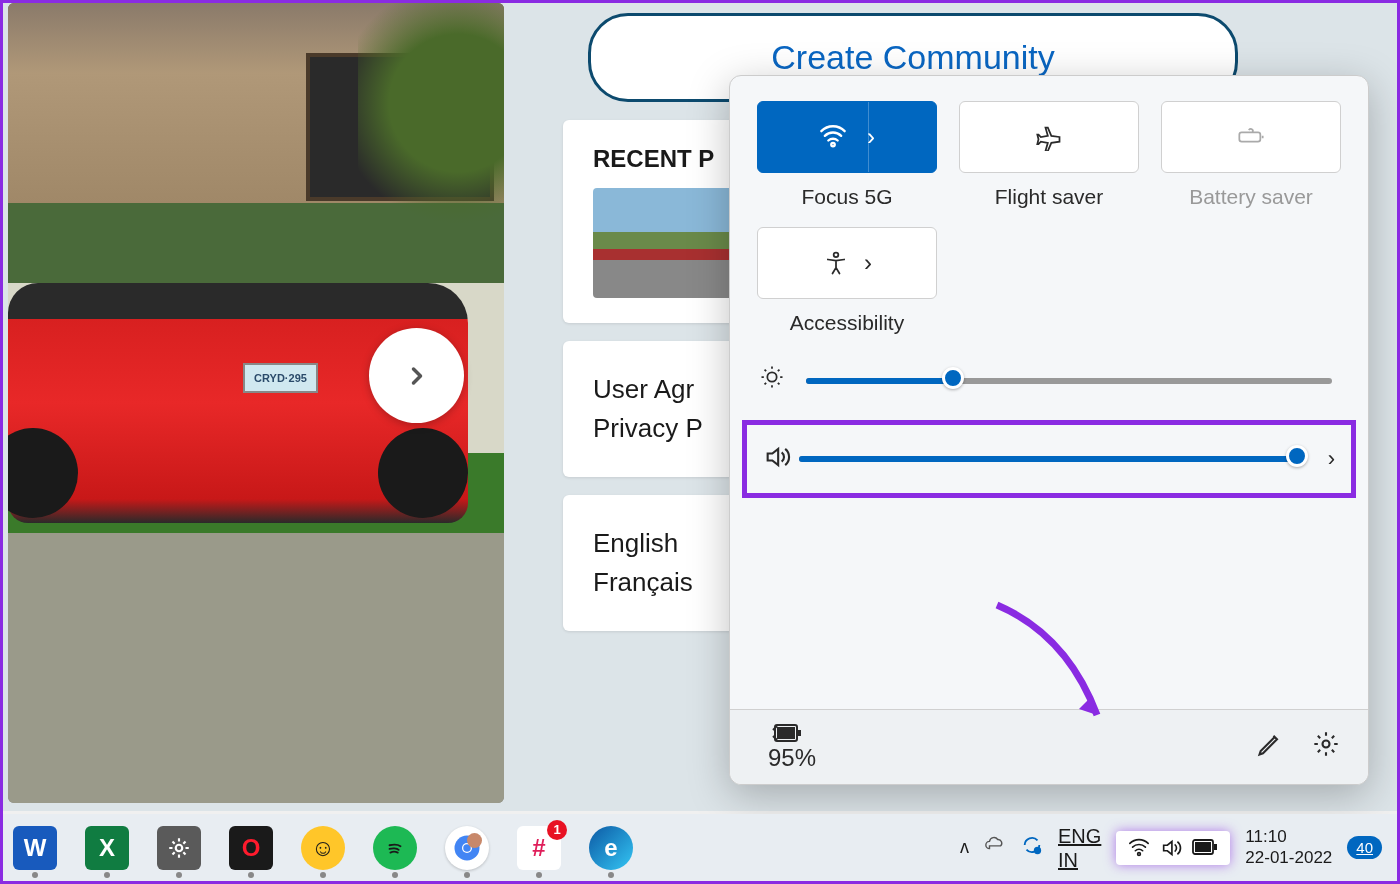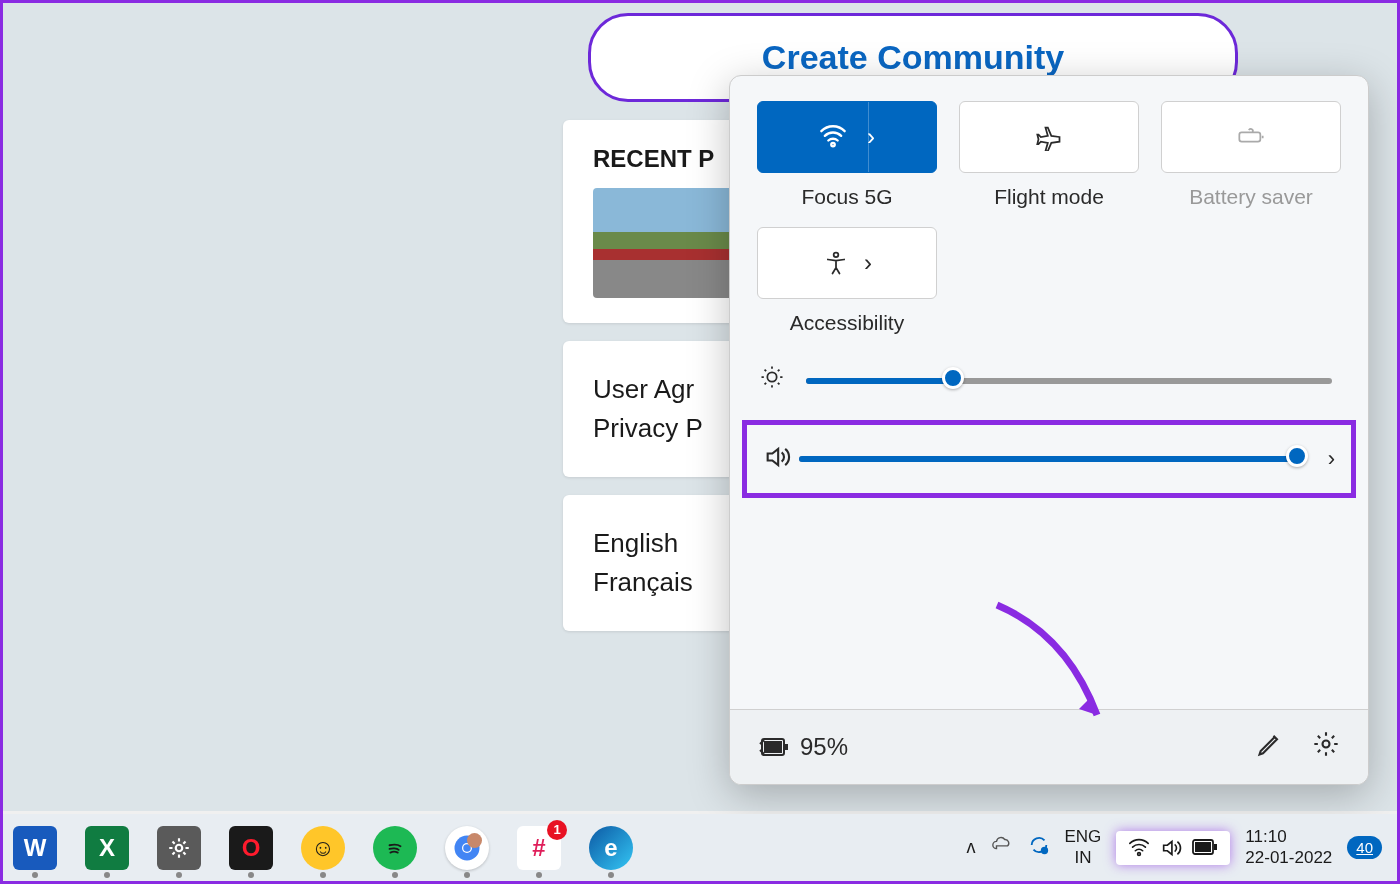--- a/index.html
+++ b/index.html
@@ -16,21 +16,21 @@
   .car-body { position:absolute; top:280px; left:0; width:460px; height:240px; background: linear-gradient(to bottom, #2a2a2a 0%, #2a2a2a 15%, #d82020 15%, #e82828 50%, #c81818 90%, #2a2a2a 100%); border-radius: 30px 40px 20px 20px; }
   .plate { position:absolute; top:360px; left:235px; width:75px; height:30px; background:#d0e8f0; border:2px solid #888; font-size:11px; color:#2a4a6a; display:flex; align-items:center; justify-content:center; font-weight:bold; }
   .wheel { position:absolute; width:90px; height:90px; background:#1a1a1a; border-radius:50%; top:425px; }
   .wheel.l { left:-20px; } .wheel.r { left:370px; }
   .grass { position:absolute; top:450px; left:0; right:0; height:80px; background:#3a7a2a; }
   .road { position:absolute; top:530px; left:0; right:0; bottom:0; background:#9a9a8a; }
   .next-arrow { position:absolute; top:325px; right:40px; width:95px; height:95px; background:#fff; border-radius:50%; box-shadow:0 2px 8px rgba(0,0,0,0.25); display:flex; align-items:center; justify-content:center; font-size:42px; color:#555; }
   
   
   .cards { position:absolute; left:560px; top:0; width:700px; }
-  .btn-community { margin:10px 25px 10px 25px; border:3px solid #6d28d9; border-radius:40px; padding:22px; text-align:center; color:#0a66c2; font-size:34px; font-weight:bold; background:#fff; }
+  .btn-community { margin:10px 25px 10px 25px; border:3px solid #0c4a6e; border-radius:40px; padding:22px; text-align:center; color:#0a66c2; font-size:34px; font-weight:normal; background:#fff; }
   .card { background:#fff; border-radius:6px; margin:18px 0; padding:25px 30px; box-shadow:0 1px 3px rgba(0,0,0,0.1); }
   .card h3 { font-size:24px; color:#1a1a1a; font-weight:bold; }
   .thumb { width:150px; height:110px; background: linear-gradient(to bottom, #8ab8d8 0%, #8ab8d8 40%, #6a8a4a 40%, #6a8a4a 55%, #a83030 55%, #a83030 65%, #888 65%, #888 100%); border-radius:4px; margin-top:15px; }
   .link { font-size:26px; color:#1a1a1a; margin:8px 0; }
   
   
   .qs { position:absolute; right:28px; top:72px; width:640px; height:710px; background:#f5f7f9; border:1px solid #ccc; border-radius:12px; box-shadow:0 10px 40px rgba(0,0,0,0.25); z-index:50; }
   .qs-grid { display:grid; grid-template-columns:repeat(3,1fr); gap:18px; padding:25px 25px 10px 25px; }
   .qs-tile { display:flex; flex-direction:column; align-items:center; }
   .qs-btn { width:180px; height:72px; background:#fff; border:1px solid #d0d0d0; border-radius:6px; display:flex; align-items:center; justify-content:center; font-size:28px; color:#2a2a2a; position:relative; }
@@ -41,48 +41,63 @@
   .qs-label { margin-top:12px; font-size:21px; color:#2a2a2a; }
   .qs-label.disabled { color:#999; }
   .qs-slider-row { display:flex; align-items:center; padding:8px 28px; margin-top:10px; }
   .qs-slider-row .sicon { font-size:26px; color:#2a2a2a; width:40px; }
   .slider { flex:1; height:6px; background:#999; border-radius:3px; position:relative; margin:0 8px; }
   .slider-fill { position:absolute; left:0; top:0; bottom:0; background:#0067c0; border-radius:3px; }
   .slider-thumb { position:absolute; width:22px; height:22px; background:#0067c0; border:3px solid #fff; border-radius:50%; top:-11px; transform:translateX(-50%); box-shadow:0 1px 3px rgba(0,0,0,0.3); }
   .slider-arrow { font-size:22px; color:#2a2a2a; margin-left:18px; }
   .highlight-vol { border:5px solid #8a2be2; margin:14px 12px; padding:18px 16px; display:flex; align-items:center; }
   .qs-footer { position:absolute; bottom:0; left:0; right:0; height:75px; border-top:1px solid #d0d0d0; display:flex; align-items:center; padding:0 28px; background:#eef1f3; border-radius:0 0 12px 12px; }
-  .batt { display:flex; align-items:center; font-size:24px; color:#2a2a2a; }
+  .batt { display:flex; align-items:center; font-size:24px; color:#2a2a2a;flex-direction:column; }
   .qs-footer .spacer { flex:1; }
   .qs-footer .tool { font-size:26px; color:#2a2a2a; margin-left:28px; }
   
   
   .anno { position:absolute; right:270px; bottom:72px; z-index:200; }
   .anno svg { width:150px; height:150px; }
   
   
   .taskbar { position:absolute; left:0; right:0; bottom:0; height:67px; background:#e8edf2; display:flex; align-items:center; z-index:100; }
   .tb-apps { display:flex; gap:28px; margin-left:10px; }
   .tb-app { width:44px; height:44px; border-radius:6px; display:flex; align-items:center; justify-content:center; font-size:24px; color:#fff; font-weight:bold; position:relative; }
   .tb-app .dot { position:absolute; bottom:-8px; left:50%; transform:translateX(-50%); width:6px; height:6px; background:#888; border-radius:3px; }
   .tb-spacer { flex:1; }
   .tb-tray { display:flex; align-items:center; gap:15px; margin-right:15px; font-size:18px; color:#1a1a1a; }
-  .tb-lang { text-align:center; font-size:17px; line-height:1.2; }
+  .tb-lang { text-align:left; font-size:20px; line-height:1.2;text-decoration:underline; }
   .tb-sys { display:flex; align-items:center; gap:10px; background:#fff; padding:6px 12px; border-radius:4px; font-size:20px; box-shadow:0 0 12px rgba(138,43,226,0.6); }
   .tb-time { font-size:17px; line-height:1.2; }
   .tb-notif { background:#0067c0; color:#fff; border-radius:12px; padding:3px 9px; font-size:15px;text-decoration:underline; }
   
   .icon-svg { width:28px; height:28px; }
   .scrollbar-btn { position:absolute; right:32px; bottom:100px; width:20px; height:20px; color:#333; font-size:14px; z-index:30; }
 </style>
 </head>
 <body>
 
 <div class="content">
 
+  <div class="car-photo">
+    <div class="house"></div>
+    <div class="tree"></div>
+    <div class="grass"></div>
+    <div class="road"></div>
+    <div class="car-body"></div>
+    <div class="plate">CRYD·295</div>
+    <div class="wheel l"></div>
+    <div class="wheel r"></div>
+    <div class="next-arrow">
+      <svg class="icon-svg" viewBox="0 0 24 24">
+          <path d="M9 6l6 6-6 6" stroke="#555" stroke-width="3" fill="none" stroke-linecap="round" stroke-linejoin="round"></path>
+        </svg>
+    </div>
+  </div>
 
   <div class="cards">
     <div class="btn-community">Create Community</div>
     <div class="card">
       <h3>RECENT P</h3>
       <div class="thumb"></div>
     </div>
     <div class="card">
       <div class="link">User Agr</div>
       <div class="link">Privacy P</div>
@@ -106,21 +121,21 @@
           <span class="chev">›</span>
         </div>
         <div class="qs-label">Focus 5G</div>
       </div>
       <div class="qs-tile">
         <div class="qs-btn">
           <svg class="icon-svg" viewBox="0 0 24 24">
               <path d="M21 12l-7-1-3-7h-2l2 7-6 1-2-2H2l1 4-1 4h1l2-2 6 1-2 7h2l3-7 7-1v-2z" stroke="#2a2a2a" stroke-width="1.5" fill="none"></path>
             </svg>
         </div>
-        <div class="qs-label">Flight mode</div>
+        <div class="qs-label">Flight saver</div>
       </div>
       <div class="qs-tile">
         <div class="qs-btn disabled">
           <svg class="icon-svg" viewBox="0 0 24 24">
               <path d="M4 8h14a2 2 0 012 2v4a2 2 0 01-2 2H4a2 2 0 01-2-2v-4a2 2 0 012-2zm18 3v2M10 6c2-2 5 0 3 2" stroke="#aaa" stroke-width="1.5" fill="none"></path>
             </svg>
         </div>
         <div class="qs-label disabled">Battery saver</div>
       </div>
       <div class="qs-tile">

